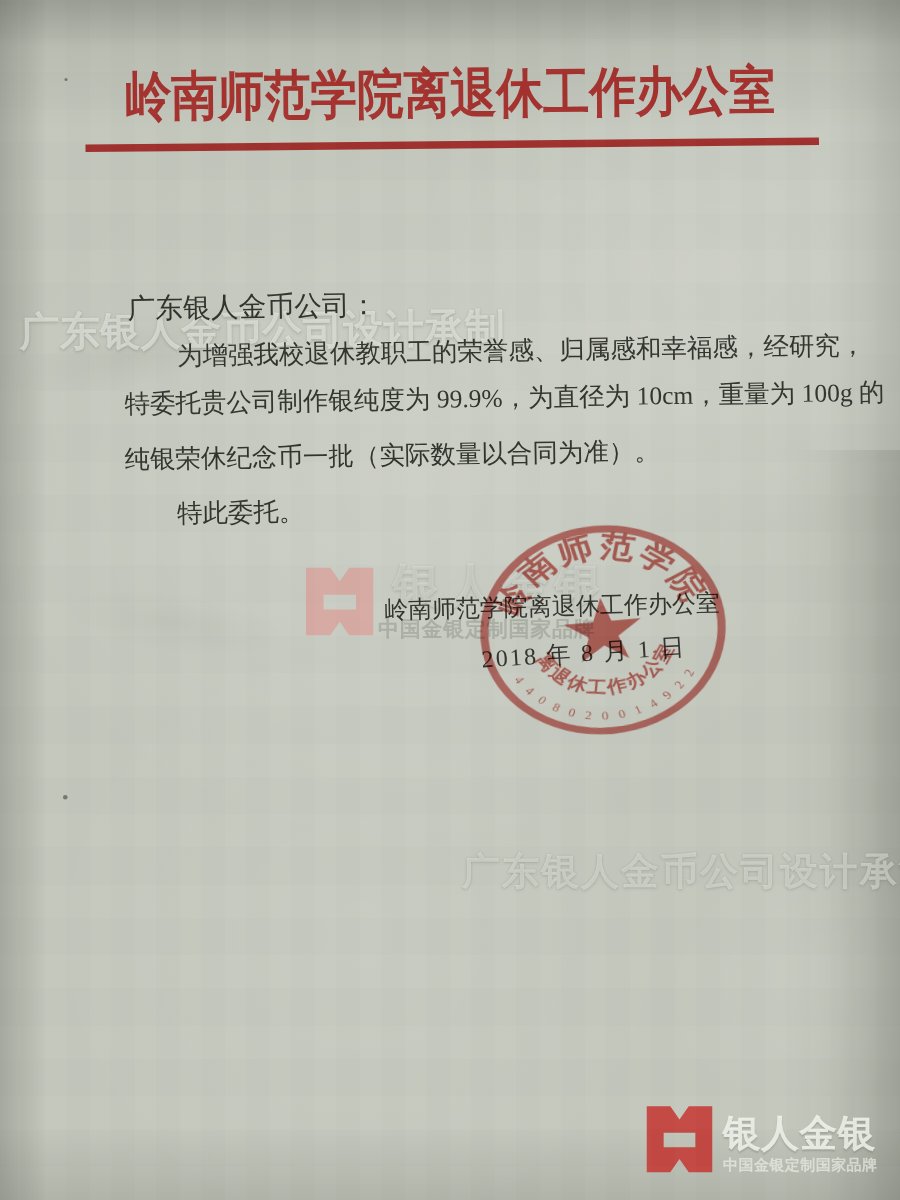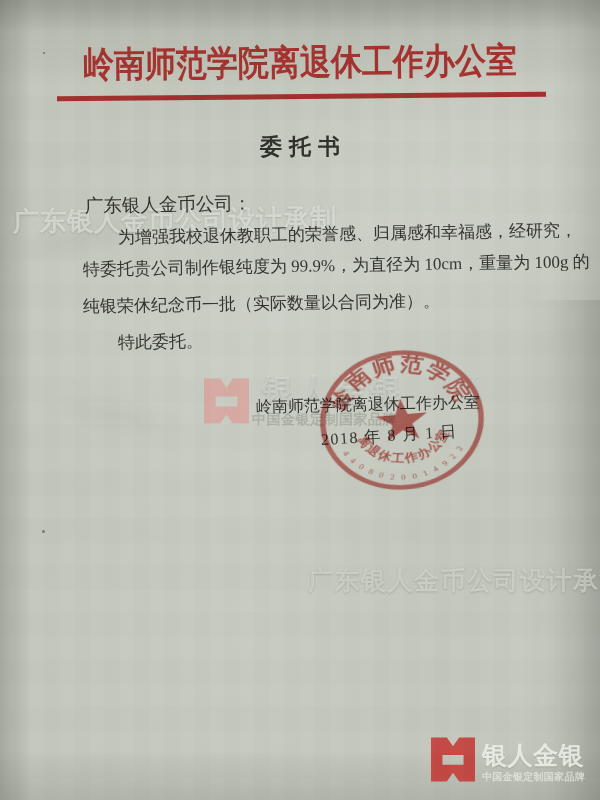--- a/index.html
+++ b/index.html
@@ -93,21 +93,20 @@
 
   <svg class="wm-logo" viewBox="0 0 100 100">
     <path d="M0,0 H36 L50,20 L64,0 H100 V100 H64 L50,80 L36,100 H0 Z M26,40 H74 V62 H26 Z" fill-rule="evenodd" fill="#e2908a"></path>
   </svg>
   <div class="wm wm-brand-name">银人金银</div>
   <div class="wm wm-brand-tagline">中国金银定制国家品牌</div>
 
   <div class="letterhead">岭南师范学院离退休工作办公室</div>
   <div class="red-rule"></div>
 
-  <div class="doc-title">委托书</div>
   <div class="bodyline salutation">广东银人金币公司：</div>
   <div class="bodyline l0">为增强我校退休教职工的荣誉感、归属感和幸福感，经研究，</div>
   <div class="bodyline l1">特委托贵公司制作银纯度为 99.9%，为直径为 10cm，重量为 100g 的</div>
   <div class="bodyline l2">纯银荣休纪念币一批（实际数量以合同为准）。</div>
   <div class="bodyline l3">特此委托。</div>
   <div class="bodyline signature">岭南师范学院离退休工作办公室</div>
   <div class="bodyline dateline">2018 年 8 月 1 日</div>
 
   <svg class="stamp" viewBox="0 0 200 200">
     <defs>

